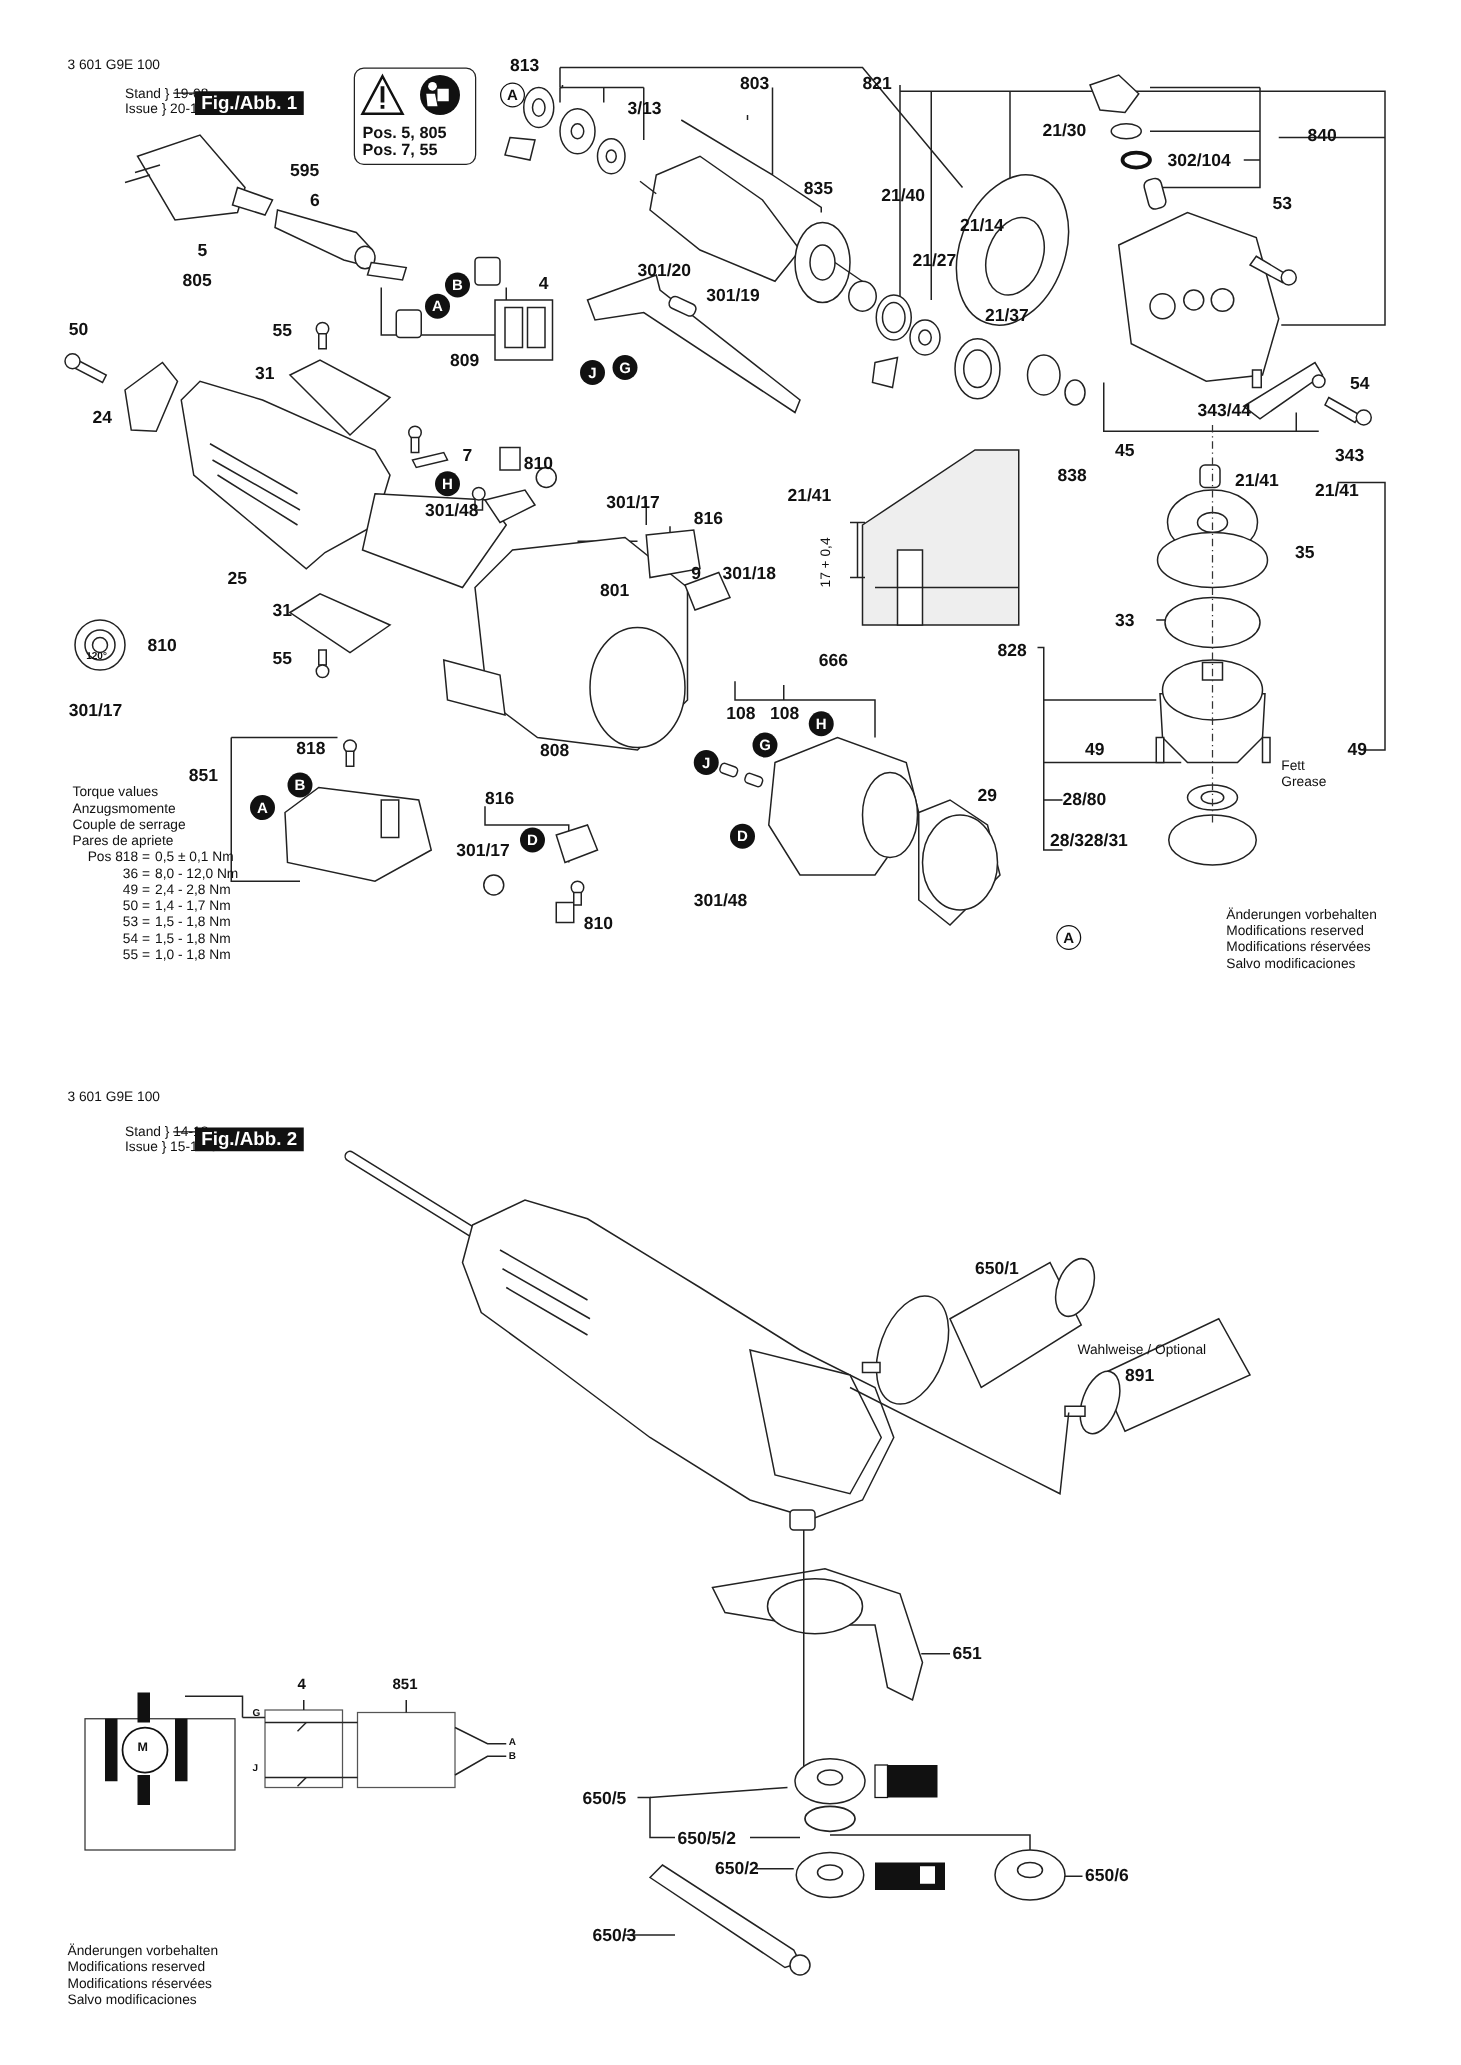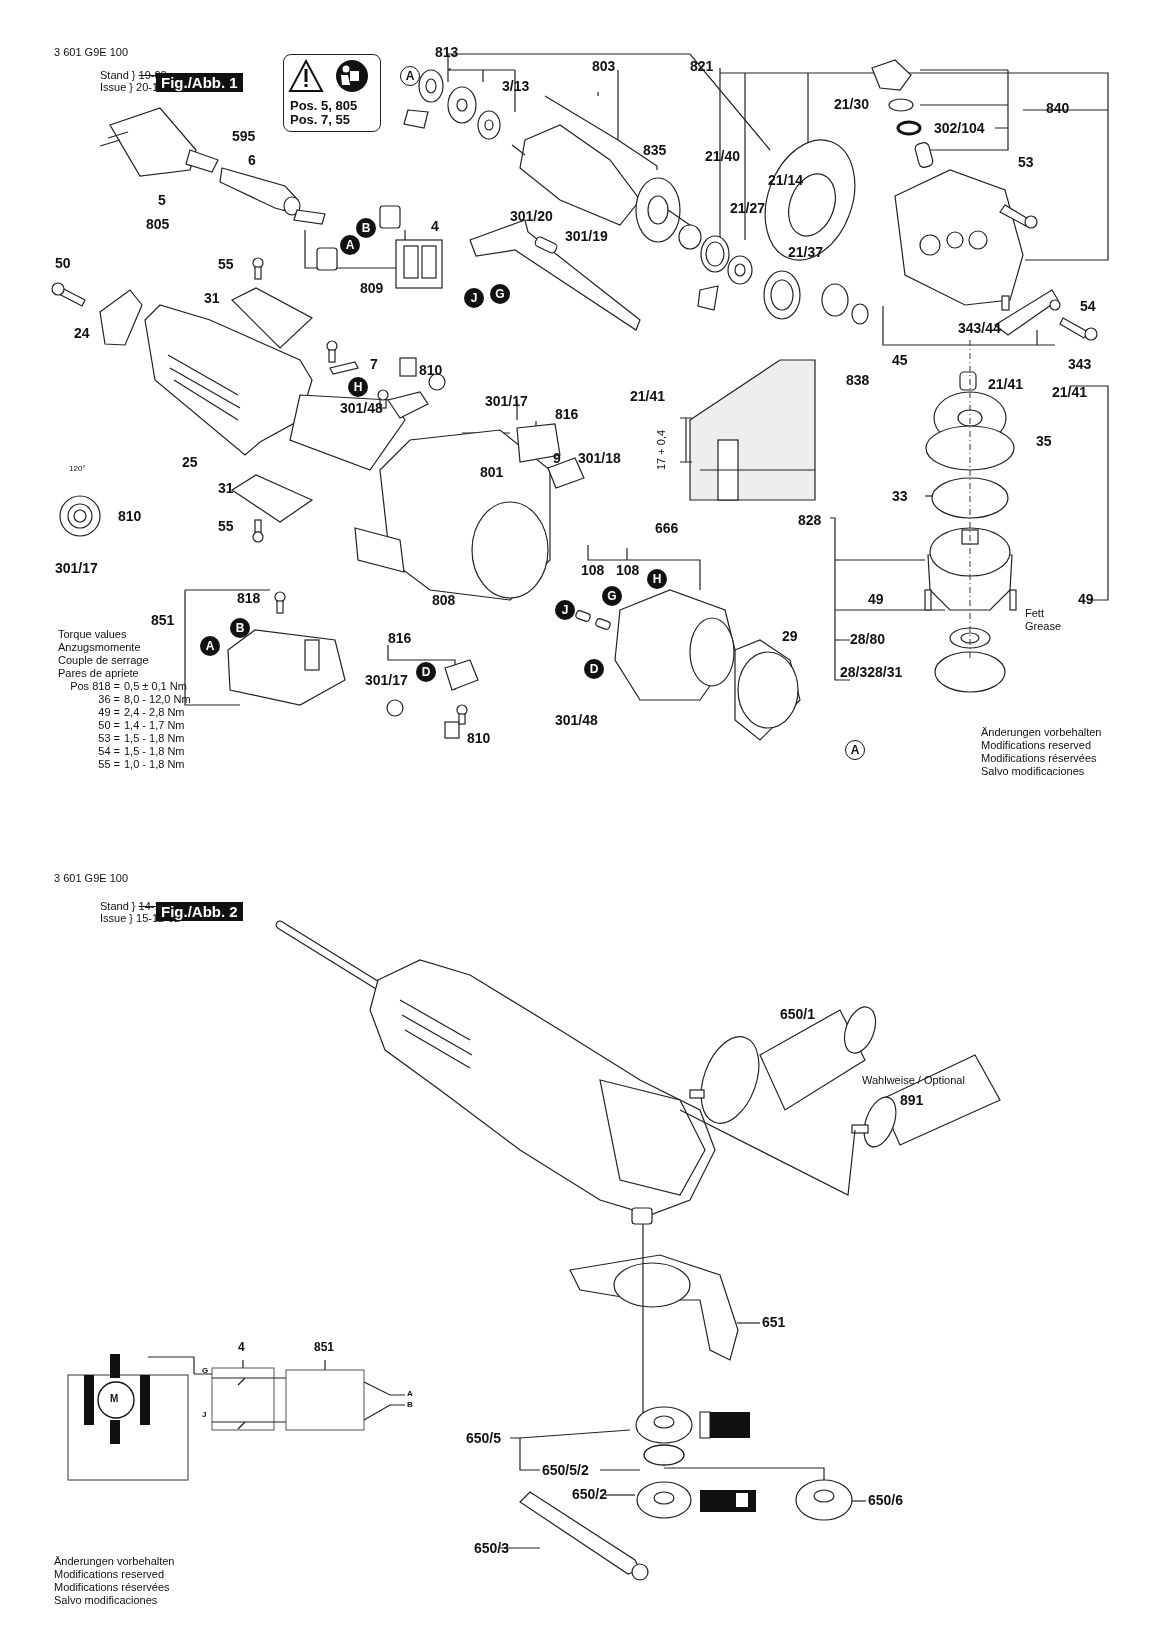--- a/index.html
+++ b/index.html
@@ -342,21 +342,21 @@
     </g>
   <g class="part">
       <rect x="445" y="722" width="14" height="16"></rect>
     </g>
   <g class="part">
       <circle cx="462" cy="710" r="5"></circle>
       <rect x="459" y="714" width="6" height="10"></rect>
     </g>
 </svg>
 
-<div class="lbl" style="left:435px;top:44px">813</div>
+<div class="lbl" style="left:408px;top:44px">813</div>
 <div class="lbl" style="left:592px;top:58px">803</div>
 <div class="lbl" style="left:690px;top:58px">821</div>
 <div class="lbl" style="left:502px;top:78px">3/13</div>
 <div class="lbl" style="left:643px;top:142px">835</div>
 <div class="lbl" style="left:705px;top:148px">21/40</div>
 <div class="lbl" style="left:730px;top:200px">21/27</div>
 <div class="lbl" style="left:768px;top:172px">21/14</div>
 <div class="lbl" style="left:788px;top:244px">21/37</div>
 <div class="lbl" style="left:834px;top:96px">21/30</div>
 <div class="lbl" style="left:1046px;top:100px">840</div>
@@ -424,21 +424,21 @@
 <div class="callout" style="left:230px;top:618px">B</div>
 <div class="callout" style="left:200px;top:636px">A</div>
 <div class="callout" style="left:555px;top:600px">J</div>
 <div class="callout" style="left:602px;top:586px">G</div>
 <div class="callout" style="left:647px;top:569px">H</div>
 <div class="callout" style="left:584px;top:659px">D</div>
 <div class="callout" style="left:416px;top:662px">D</div>
 <div class="callout o" style="left:845px;top:740px">A</div>
 
 <div class="abs small" style="left:655px;top:470px;transform:rotate(-90deg);transform-origin:left top">17 + 0,4</div>
-<div class="abs" style="left:69px;top:464px;font-size:8px;font-weight:normal">120°</div>
+<div class="abs" style="left:69px;top:520px;font-size:8px;font-weight:bold">120°</div>
 
 <div class="abs small" style="left:1025px;top:607px">
   <div>Fett</div>
   <div>Grease</div>
 </div>
 
 <div class="abs small" style="left:58px;top:628px">
   <div>Torque values</div>
   <div>Anzugsmomente</div>
   <div>Couple de serrage</div>

